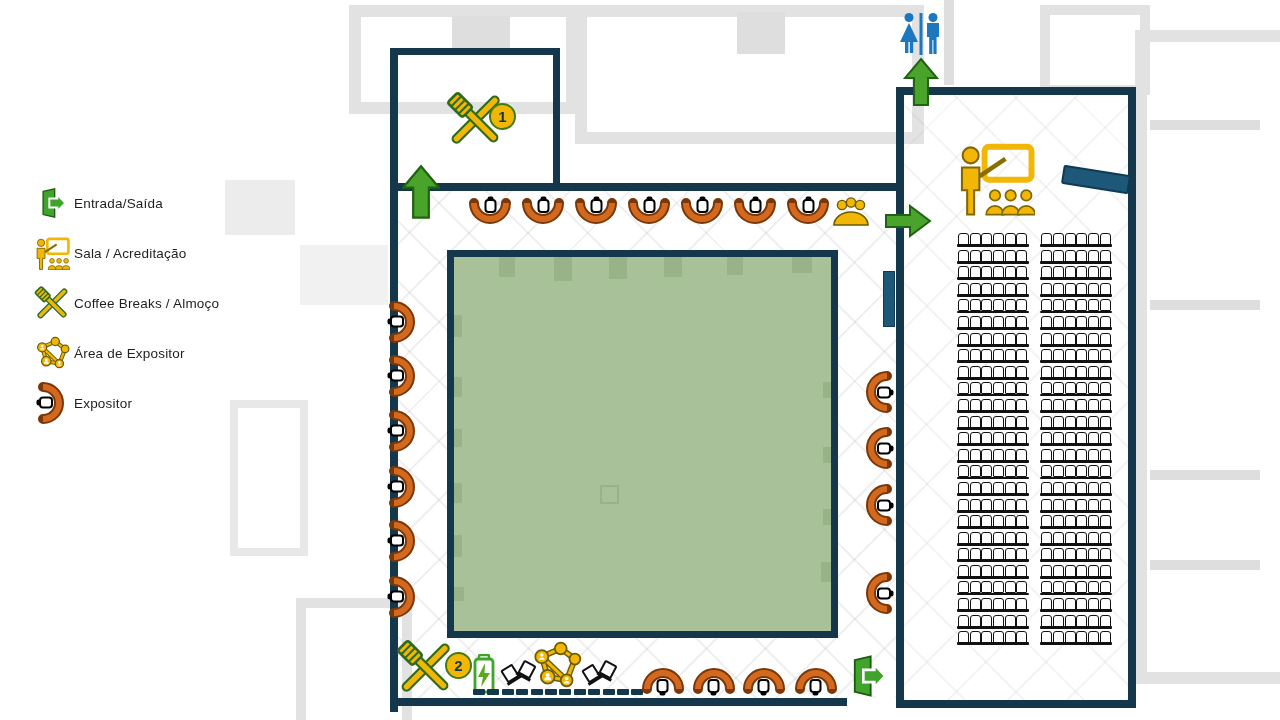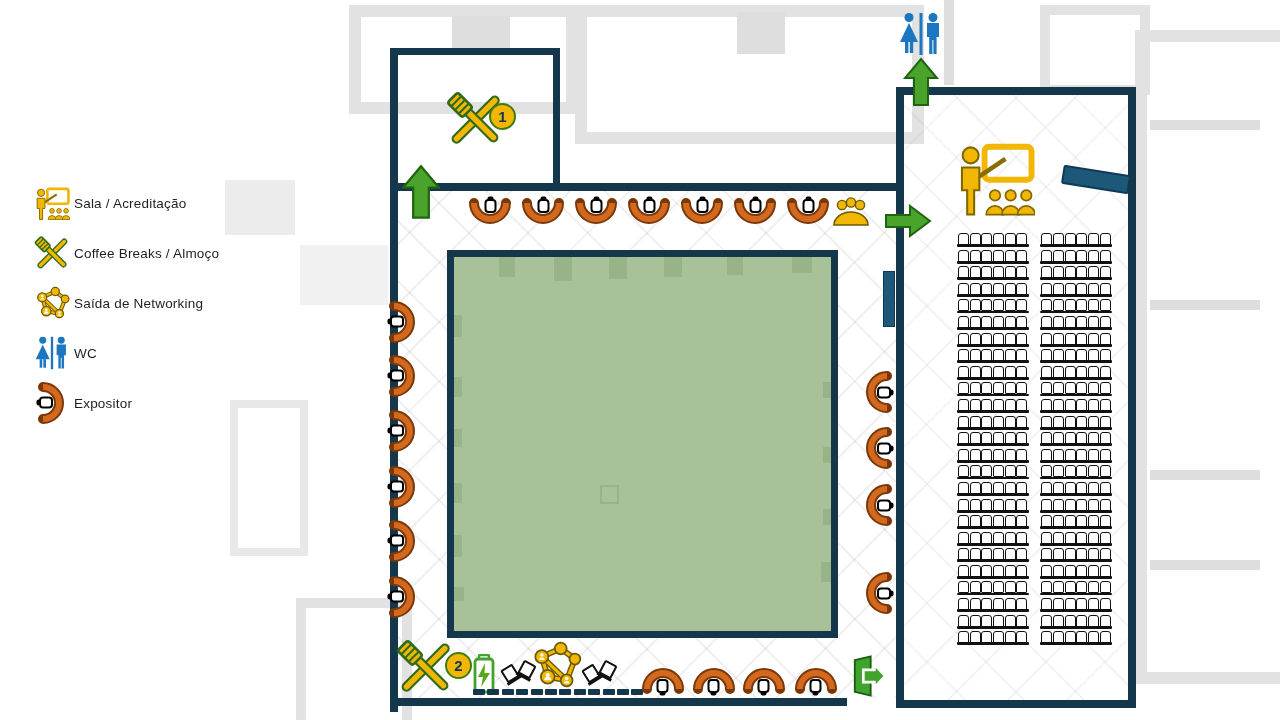--- a/index.html
+++ b/index.html
@@ -104,20 +104,29 @@
   <div class="patch" style="left:0;top:278px;width:8px;height:22px;"></div>
   <div class="patch" style="left:0;top:330px;width:10px;height:14px;"></div>
   <div class="patch" style="left:369px;top:125px;width:8px;height:16px;"></div>
   <div class="patch" style="left:369px;top:190px;width:8px;height:16px;"></div>
   <div class="patch" style="left:369px;top:252px;width:8px;height:16px;"></div>
   <div class="patch" style="left:367px;top:305px;width:10px;height:20px;"></div>
   <div id="court-center-sq"></div>
 </div>
 
 <div id="legend">
+  <div class="leg-item">
+    <span class="leg-ic">
+      <svg width="32" height="34" viewBox="0 0 36 36">
+        <polygon points="8,5 21,2 21,34 8,31" fill="#3fa32c" stroke="#1c5c10" stroke-width="1.5"></polygon>
+        <polygon points="15,13 24,13 24,8.5 33,18 24,27.5 24,23 15,23" fill="#3fa32c" stroke="#fff" stroke-width="2.2"></polygon>
+      </svg>
+      </span>
+    <span class="leg-lb">Entrada/Saída</span>
+  </div>
   <div class="leg-item">
     <span class="leg-ic">
       <svg width="36" height="36" viewBox="0 0 46 46">
         <rect x="17" y="5" width="27" height="19" rx="2.5" fill="none" stroke="#f2b705" stroke-width="3.4"></rect>
         <line x1="14" y1="22" x2="29" y2="12" stroke="#8a6d00" stroke-width="2.6"></line>
         <circle cx="9" cy="10" r="4.6" fill="#f2b705" stroke="#806800" stroke-width="1.2"></circle>
         <path d="M4,17 h10 v13 h-3 v14 h-4 v-14 h-3 z" fill="#f2b705" stroke="#806800" stroke-width="1.2"></path>
         <g fill="#f2b705" stroke="#806800" stroke-width="1">
           <circle cx="23" cy="33" r="3"></circle>
             <path d="M18,44 a5,5 0 0 1 10,0 z"></path>
@@ -176,37 +185,21 @@
         <g fill="#fff">
             <circle cx="15" cy="30.5" r="1.7"></circle>
             <path d="M12,35 a3,3 0 0 1 6,0 z"></path>
             <circle cx="10" cy="13.5" r="1.5"></circle>
             <path d="M7.4,17.6 a2.7,2.7 0 0 1 5.2,0 z"></path>
             <circle cx="31" cy="33.5" r="1.5"></circle>
             <path d="M28.4,37.6 a2.7,2.7 0 0 1 5.2,0 z"></path>
           </g>
       </svg>
       </span>
-    <span class="leg-lb">Saída de Networking</span>
-  </div>
-  <div class="leg-item">
-    <span class="leg-ic">
-      <svg width="36" height="34" viewBox="0 0 46 44">
-        <g fill="#1b77bf">
-          <circle cx="11" cy="5.5" r="4.5"></circle>
-          <polygon points="11,11 20,30 2,30"></polygon>
-          <rect x="7" y="30" width="3.4" height="11"></rect>
-            <rect x="11.8" y="30" width="3.4" height="11"></rect>
-          <rect x="21.5" y="1" width="3" height="42"></rect>
-          <circle cx="35" cy="5.5" r="4.5"></circle>
-          <path d="M29,11 h12 v14 h-2.4 v17 h-3.2 v-14 h-1 v14 h-3.2 v-17 h-2.2 z"></path>
-        </g>
-      </svg>
-      </span>
-    <span class="leg-lb">WC</span>
+    <span class="leg-lb">Área de Expositor</span>
   </div>
   <div class="leg-item">
     <span class="leg-ic">
       <span class="exp rot-l" style="position:static;display:inline-block;"><svg width="44" height="32" viewBox="0 0 44 32">
             <path d="M6,7 a16,16 0 0 0 32,0" fill="none" stroke="#7a3708" stroke-width="10" stroke-linecap="round"></path>
             <path d="M6,7 a16,16 0 0 0 32,0" fill="none" stroke="#d2691f" stroke-width="6"></path>
             <rect x="17.5" y="4" width="10" height="12" rx="3" fill="#fff" stroke="#000" stroke-width="2"></rect>
             <rect x="19.5" y="0.5" width="6" height="4" rx="2" fill="#000"></rect>
           </svg></span>
     </span>

